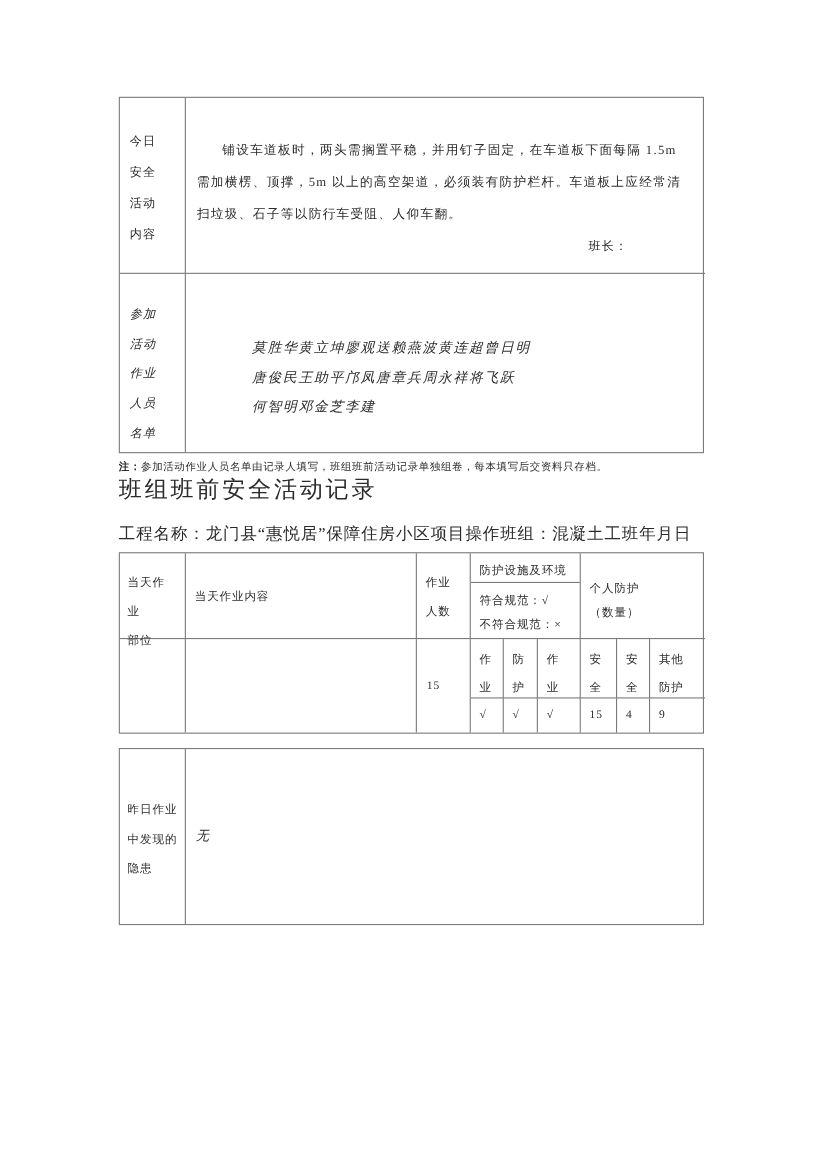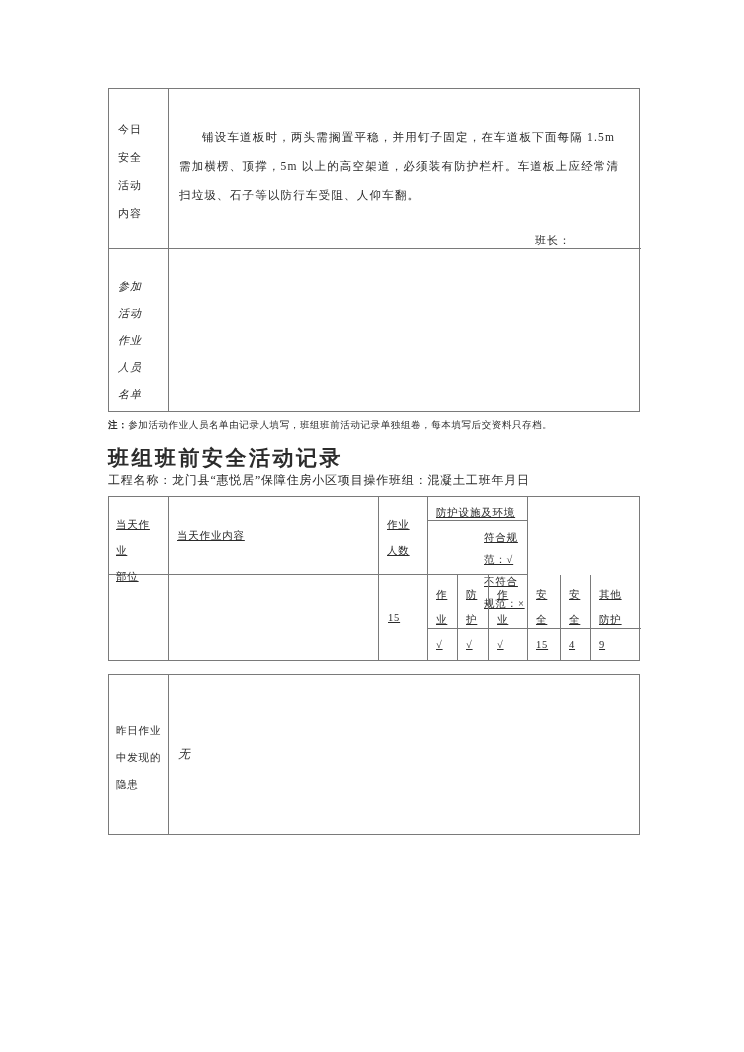--- a/index.html
+++ b/index.html
@@ -29,50 +29,50 @@
     padding:26px 0 0 9px;
     font-size:11px;line-height:28px;letter-spacing:1px;
   }
   .ta-label.r2{padding-top:24px;line-height:27px;font-style:italic;}
   .rb{border-bottom:1px solid var(--bd);}
   .ta-content{
     padding:34px 12px 0 10px;
     font-size:11.5px;line-height:29px;letter-spacing:1.2px;
   }
   .ta-para{text-indent:2em;}
-  .ta-sign{margin-top:16px;text-align:right;padding-right:58px;font-size:11px;letter-spacing:1px;}
+  .ta-sign{margin-top:0;text-align:right;padding-right:58px;font-size:11px;letter-spacing:1px;}
   .ta-names{
     padding:54px 10px 0 60px;
     font-size:12.5px;line-height:27px;letter-spacing:1.6px;
     font-style:italic;
   }
 
   
   .note{margin-top:6px;font-size:9.5px;line-height:14px;letter-spacing:0.6px;}
   .note b{font-weight:bold;}
-  .doc-heading{margin-top:13px;font-size:21px;font-weight:bold;letter-spacing:2.5px;line-height:26px;}
-  .project-line{margin-top:2px;font-size:12px;line-height:14px;letter-spacing:0.8px;}
+  .doc-heading{font-size:21px;font-weight:normal;letter-spacing:2.5px;line-height:26px;}
+  .project-line{margin-top:21px;font-size:15px;line-height:14px;letter-spacing:0.8px;}
 
   
   .table-b{
     margin-top:9px;
     display:grid;
     grid-template-columns:60px 210px 49px 30px 31px 39px 33px 30px 50px;
     grid-template-rows:78px 54px 31px;
     border:1px solid var(--bd);
     font-size:10.5px;letter-spacing:0.8px;
   }
-  .tb-cell{border-right:1px solid var(--bd);text-decoration:underline;}
+  .tb-cell{border-right:1px solid var(--bd);}
   .tb-cell.last{border-right:none;}
   .h-col1{grid-row:1;grid-column:1;border-bottom:1px solid var(--bd);padding:15px 16px 0 7px;line-height:26px;}
   .h-col2{grid-row:1;grid-column:2;border-bottom:1px solid var(--bd);display:flex;align-items:center;padding-left:8px;}
   .h-col3{grid-row:1;grid-column:3;border-bottom:1px solid var(--bd);padding:15px 0 0 8px;line-height:26px;}
   .h-prot{grid-row:1;grid-column:4/7;border-bottom:1px solid var(--bd);display:flex;flex-direction:column;}
   .h-prot-title{height:32px;border-bottom:1px solid var(--bd);padding:9px 0 0 8px;}
-  .h-prot-lines{padding:6px 0 0 8px;line-height:22px;margin-left:48px;}
+  .h-prot-lines{padding:6px 0 0 8px;line-height:22px;}
   .h-pers{grid-row:1;grid-column:7/10;border-bottom:1px solid var(--bd);border-right:none;padding:22px 0 0 8px;line-height:22px;}
   .b-c1{grid-row:2/4;grid-column:1;}
   .b-c2{grid-row:2/4;grid-column:2;}
   .b-c3{grid-row:2/4;grid-column:3;display:flex;align-items:center;padding-left:9px;}
   .sh{grid-row:2;border-bottom:1px solid var(--bd);padding:7px 0 0 8px;line-height:25px;}
   .sv{grid-row:3;display:flex;align-items:center;padding-left:8px;}
   .sh.c4{grid-column:4;} .sh.c5{grid-column:5;} .sh.c6{grid-column:6;}
   .sh.c7{grid-column:7;} .sh.c8{grid-column:8;} .sh.c9{grid-column:9;}
   .sv.c4{grid-column:4;} .sv.c5{grid-column:5;} .sv.c6{grid-column:6;}
   .sv.c7{grid-column:7;} .sv.c8{grid-column:8;} .sv.c9{grid-column:9;}
@@ -106,20 +106,25 @@
         <div class="ta-para">铺设车道板时，两头需搁置平稳，并用钉子固定，在车道板下面每隔 1.5m 需加横楞、顶撑，5m 以上的高空架道，必须装有防护栏杆。车道板上应经常清扫垃圾、石子等以防行车受阻、人仰车翻。</div>
         <div class="ta-sign">班长：</div>
       </div>
       <div class="ta-cell ta-label r2">
         <div>参加</div>
         <div>活动</div>
         <div>作业</div>
         <div>人员</div>
         <div>名单</div>
       </div>
+      <div class="ta-cell ta-names">
+        <div>莫胜华黄立坤廖观送赖燕波黄连超曾日明</div>
+        <div>唐俊民王助平邝凤唐章兵周永祥将飞跃</div>
+        <div>何智明邓金芝李建</div>
+      </div>
     </div>
 
     <div class="note">
       <b>注：</b><span>参加活动作业人员名单由记录人填写，班组班前活动记录单独组卷，每本填写后交资料只存档。</span>
     </div>
 
     <div class="doc-heading">班组班前安全活动记录</div>
 
     <div class="project-line">工程名称：龙门县“惠悦居”保障住房小区项目操作班组：混凝土工班年月日</div>
 
@@ -135,20 +140,24 @@
         <div>作业</div>
         <div>人数</div>
       </div>
       <div class="tb-cell h-prot">
         <div class="h-prot-title">防护设施及环境</div>
         <div class="h-prot-lines">
           <div>符合规范：√</div>
           <div>不符合规范：×</div>
         </div>
       </div>
+      <div class="tb-cell h-pers last">
+        <div>个人防护</div>
+        <div>（数量）</div>
+      </div>
 
       <div class="tb-cell b-c1"></div>
       <div class="tb-cell b-c2"></div>
       <div class="tb-cell b-c3">
         <span>15</span>
       </div>
 
       <div class="tb-cell sh c4">
         <div>作</div>
         <div>业</div>

